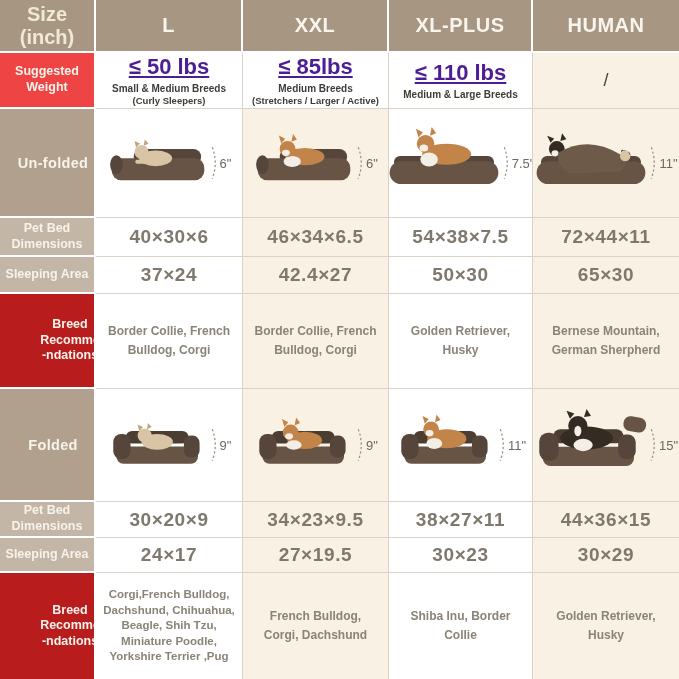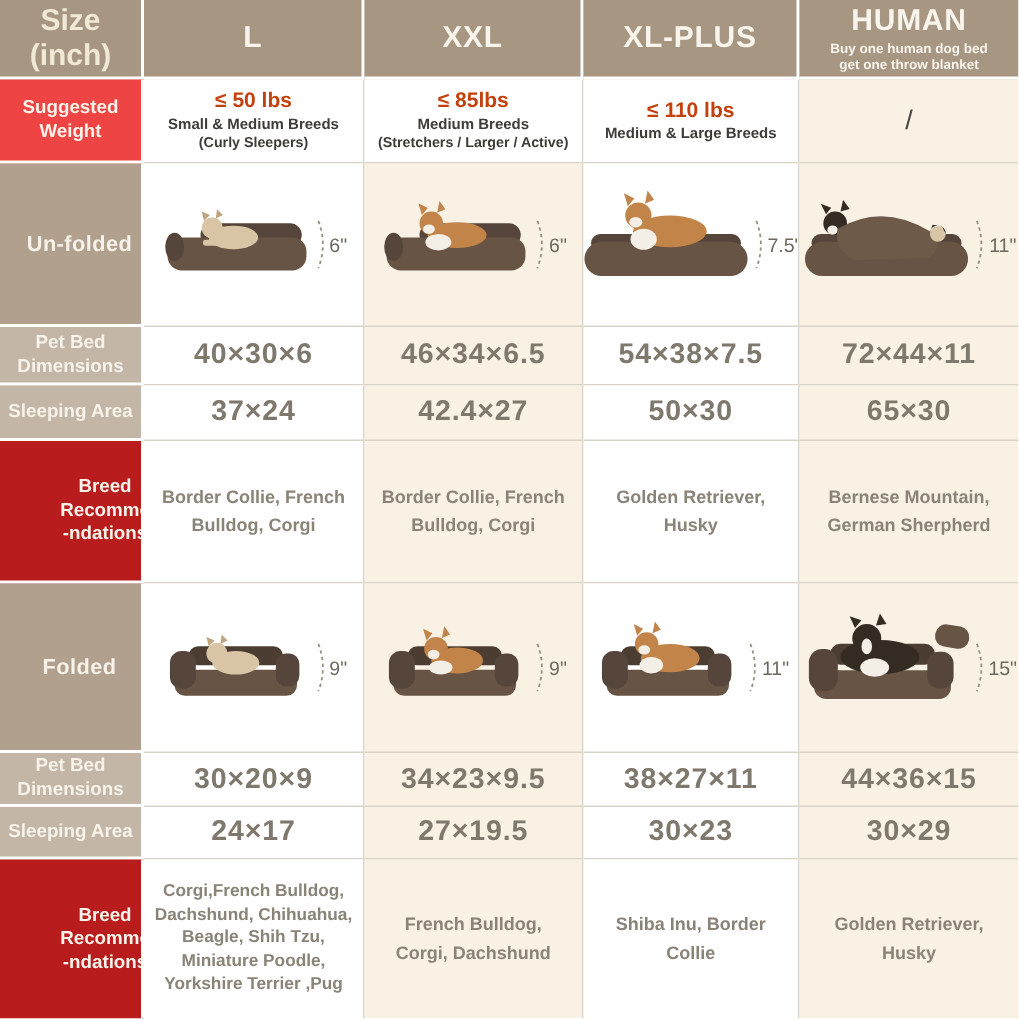--- a/index.html
+++ b/index.html
@@ -21,21 +21,21 @@
   .bd{border-right:1px solid #d9d3c7;border-bottom:1px solid #d9d3c7;}
   .no-r{border-right:none !important;}
   .no-b{border-bottom:none !important;}
   
   .corner-t{font-size:20px;font-weight:bold;color:#f2e8d6;line-height:1.15;max-width:70px;}
   .colhead{font-size:20px;font-weight:bold;color:#faf5ec;letter-spacing:.5px;}
   .colsub{font-size:9px;font-weight:bold;color:#faf5ec;line-height:1.2;margin-top:1px;max-width:120px;}
   .lab-t{font-size:12.5px;font-weight:bold;color:#f7f3ea;line-height:1.25;max-width:86px;}
   .lab-t.narrow{max-width:70px;}
   .lab-t-lg{font-size:14.5px;font-weight:bold;color:#f7f3ea;letter-spacing:.3px;padding-left:12px;}
-  .w-main{font-size:14px;font-weight:600;color:#c2410c;line-height:1.2;}
+  .w-main{font-size:22px;font-weight:600;color:#4c1d95;line-height:1.2;text-decoration:underline;}
   .w-sub{font-size:10px;font-weight:600;color:#3d3c39;margin-top:2px;line-height:1.3;}
   .w-note{font-size:9.5px;font-weight:600;color:#3d3c39;line-height:1.3;white-space:nowrap;}
   .slash-t{font-size:18px;color:#45443f;font-weight:400;}
   .dim-t{font-size:19px;font-weight:600;color:#7e786d;letter-spacing:.6px;}
   .breed-t{font-size:12px;font-weight:600;color:#8a8478;line-height:1.6;padding:0 8px;}
   .breed-t.dense{font-size:11.5px;line-height:1.35;padding:0 4px;}
   
   .img-cell{flex-direction:row;gap:1px;}
   .bed-svg{width:102px;height:74px;flex:0 0 auto;}
   .bed-svg.wide{width:114px;}
@@ -60,21 +60,20 @@
     <div class="colhead">L</div>
   </div>
   <div class="cell bg-head bw">
     <div class="colhead">XXL</div>
   </div>
   <div class="cell bg-head bw">
     <div class="colhead">XL-PLUS</div>
   </div>
   <div class="cell bg-head bw no-r">
     <div class="colhead">HUMAN</div>
-    <div class="colsub">Buy one human dog bed get one throw blanket</div>
   </div>
 
   <div class="cell bg-gray bw">
     <div class="lab-t">Suggested Weight</div>
   </div>
   <div class="cell bg-w bd">
     <div class="w-main">≤ 50 lbs</div>
     <div class="w-sub">Small &amp; Medium Breeds</div>
     <div class="w-note">(Curly Sleepers)</div>
   </div>

